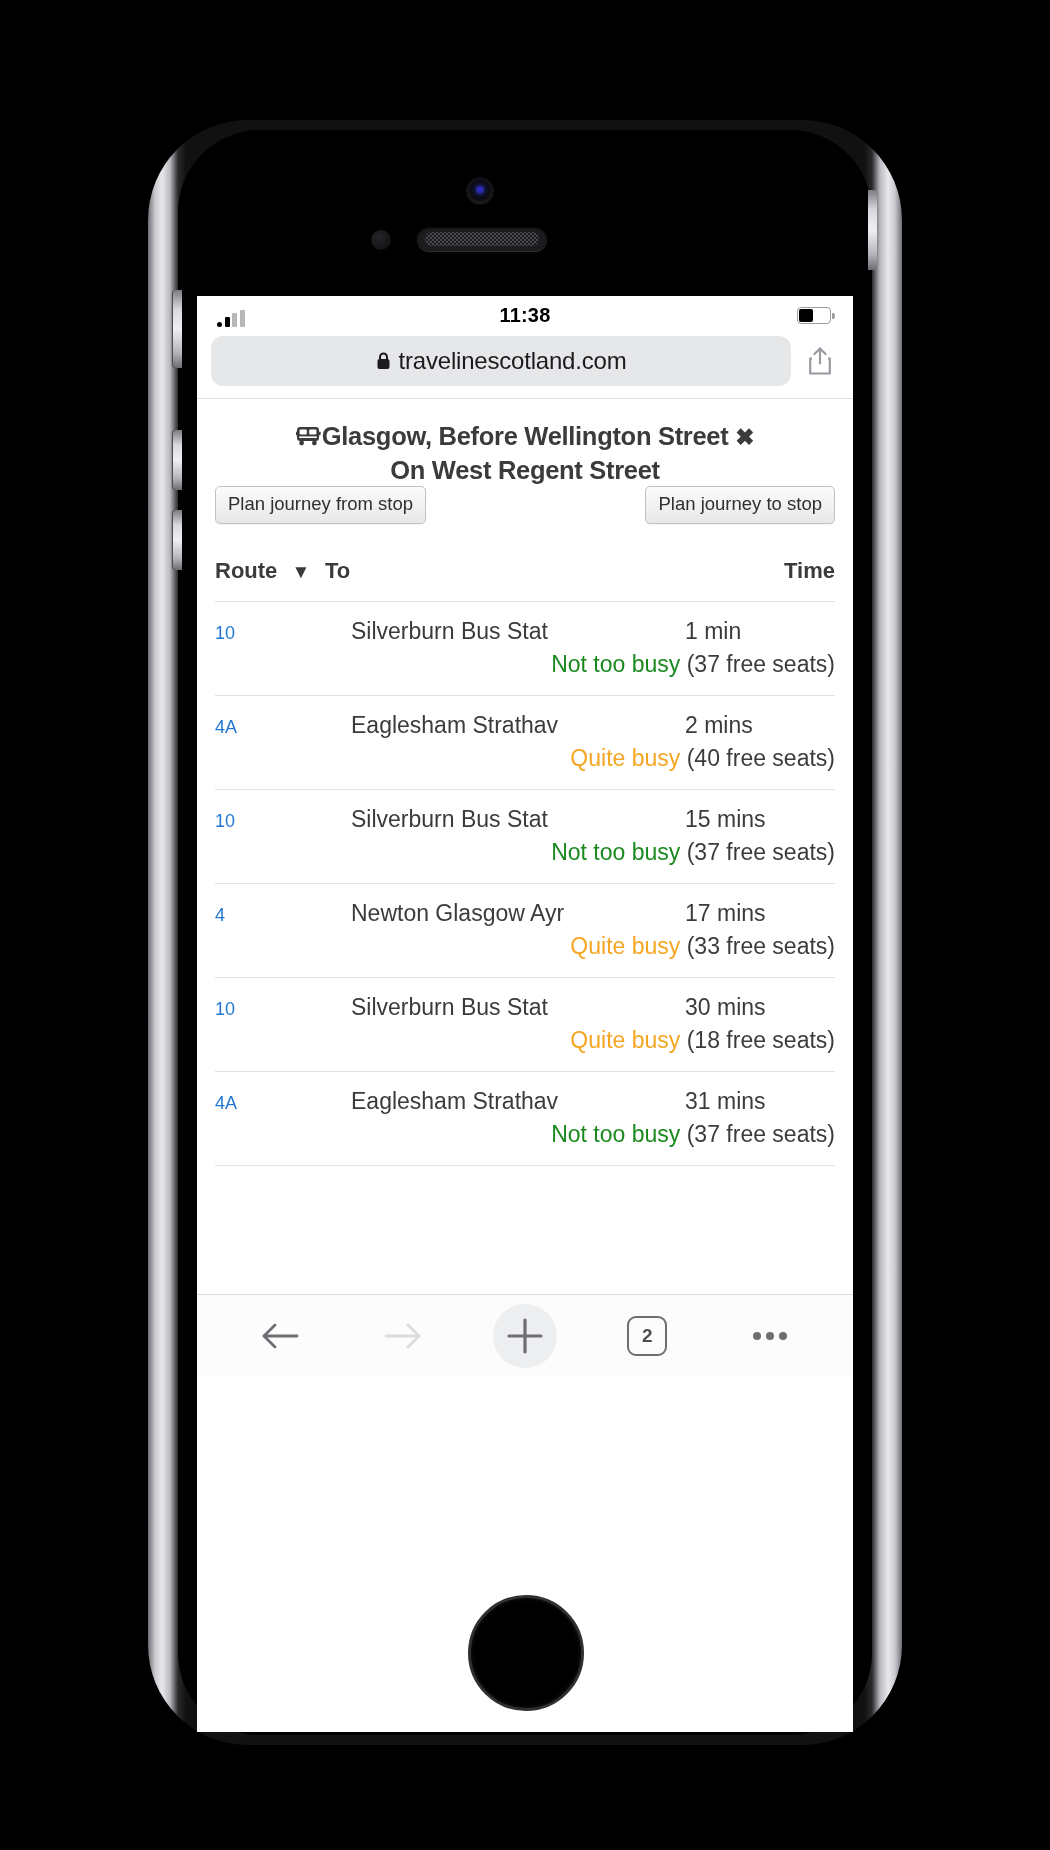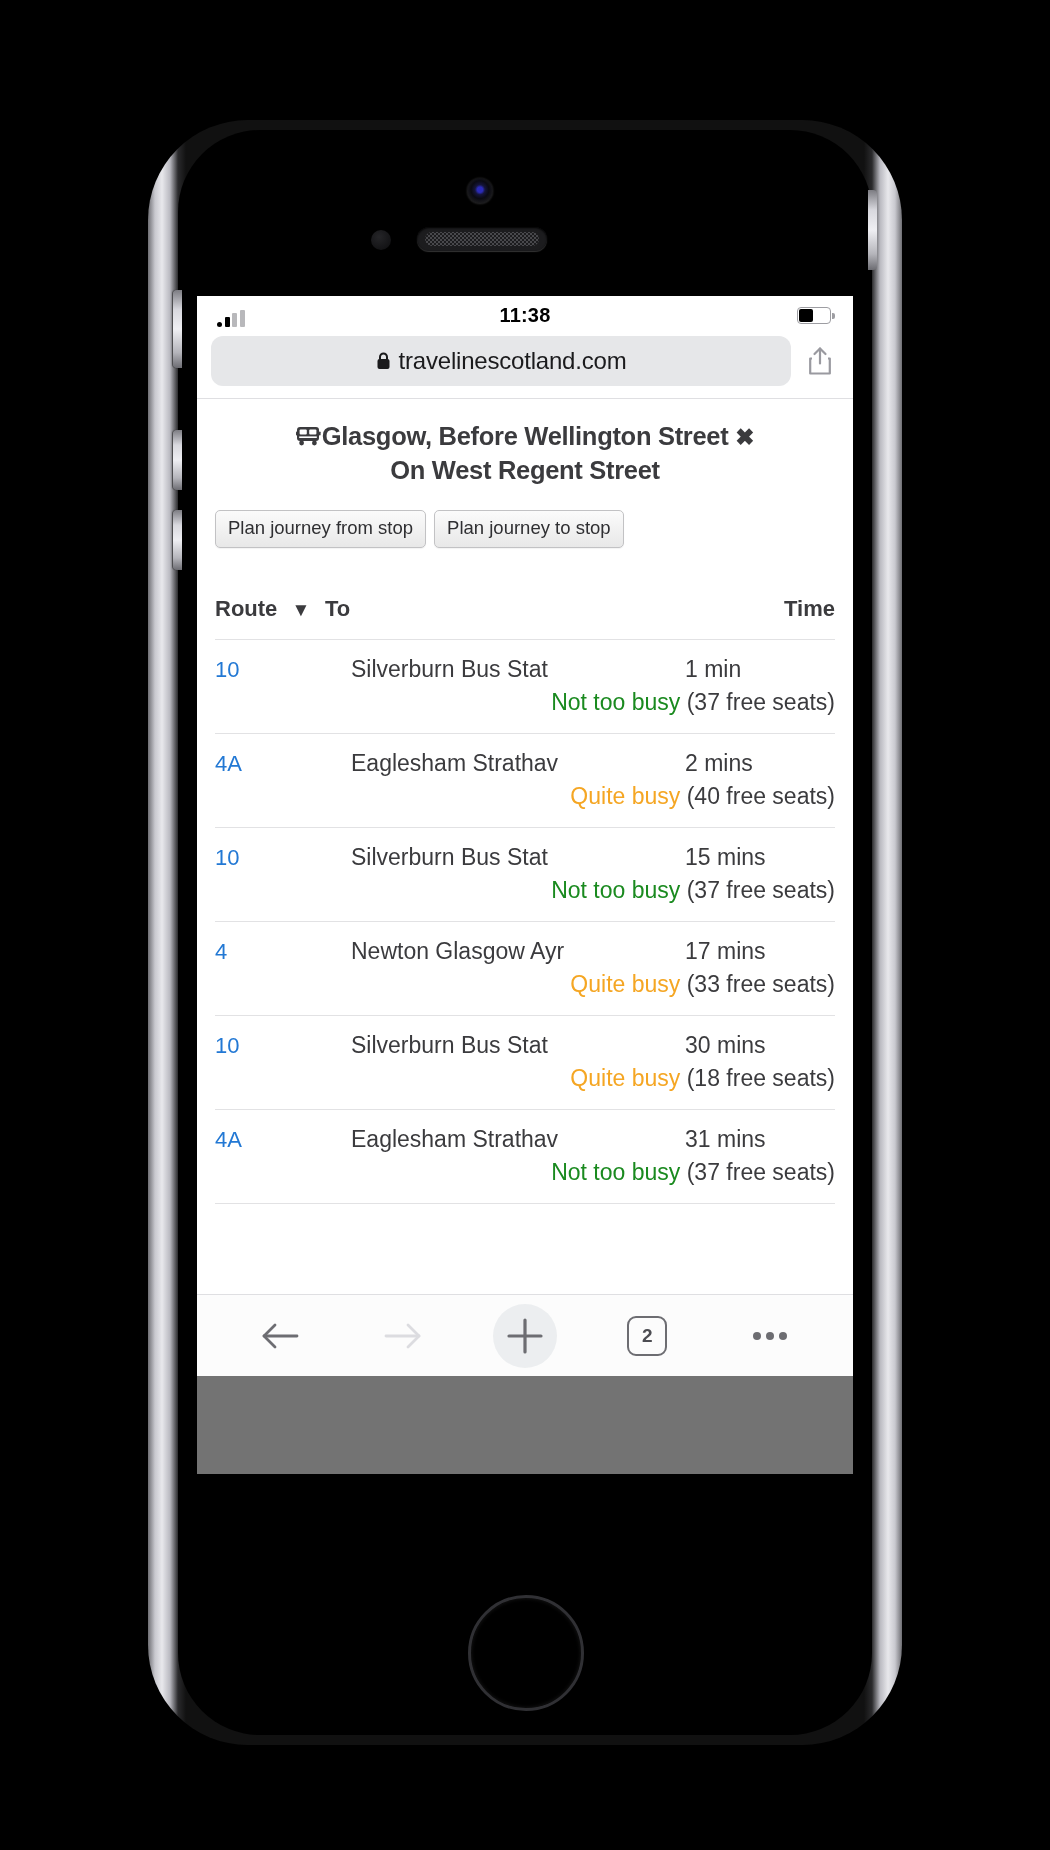--- a/index.html
+++ b/index.html
@@ -81,22 +81,22 @@
     width: 116px; height: 116px; border-radius: 50%;
     background: #000;
     border: 3px solid #303034;
     box-shadow: inset 0 0 4px rgba(255,255,255,.10);
   }
 
   
   #screen {
     position: absolute;
     left: 19px; top: 166px;
-    width: 656px; height: 1178px;
-    background: #737373;
+    width: 656px; height: 1436px;
+    background: #ffffff;
     overflow: hidden;
   }
 
   
   #status-bar {
     height: 38px; position: relative;
     background: #fff;
   }
   #signal-bars { position:absolute; left:20px; top:14px; display:flex; align-items:flex-end; gap:2.5px; }
   #signal-bars i { display:block; width:5px; border-radius:1px; background:#000; }
@@ -144,46 +144,46 @@
     height: 895px; overflow:hidden; background:#fff;
     padding: 22px 18px 0;
   }
   #stop-heading {
     font-size:25.5px; font-weight:700; color:#3b3b3e; text-align:center;
     line-height:1.24; letter-spacing:-.3px;
   }
   #bus-icon { display:inline-block; vertical-align:-2px; margin-right:1px; }
   #close-stop-icon { font-size:23px; }
   #plan-buttons {
-    display:flex; justify-content:flex-start; gap:8px; margin-top:24px;
+    display:flex; justify-content:space-between; gap:8px; 
   }
   .plan-btn {
     font-family:"Liberation Sans", sans-serif;
     font-size:18.5px; color:#2f2f32;
     background:linear-gradient(180deg,#fbfbfb,#e8e8e8);
     border:1px solid #c2c2c4; border-radius:5px;
     padding:8px 12px 9px; line-height:1;
     box-shadow:0 1px 1px rgba(0,0,0,.05);
   }
 
   
-  #departures-table { width:100%; border-collapse:collapse; margin-top:48px; }
+  #departures-table { width:100%; border-collapse:collapse; margin-top:34px; }
   #departures-table th {
     font-size:22px; font-weight:700; color:#3b3b3e;
     text-align:left; padding:0 0 17px; border-bottom:1px solid #e2e2e4;
   }
   th#col-route { width:110px; }
   th#col-to    { width: auto; }
   th#col-time  { text-align:right; width:150px; }
   #filter-icon { margin-left:8px; font-size:19px; }
 
   .dep-row td {
     padding:16px 0 0; vertical-align:top; font-size:23px; color:#3b3b3e;
   }
-  .dep-row .route-cell a { color:#2278d4; text-decoration:none; font-size:22px; }
+  .dep-row .route-cell a { color:#2278d4; text-decoration:none; font-size:18px; }
   .dep-row .to-cell { text-align:left; padding-left:26px; }
   .dep-row .time-cell { text-align:left; white-space:nowrap; }
 
   .crowd-row td {
     padding:6px 0 17px; border-bottom:1px solid #e2e2e4;
     text-align:right; font-size:23px; color:#3b3b3e;
   }
   .crowd-label { font-weight:400; }
 
   

